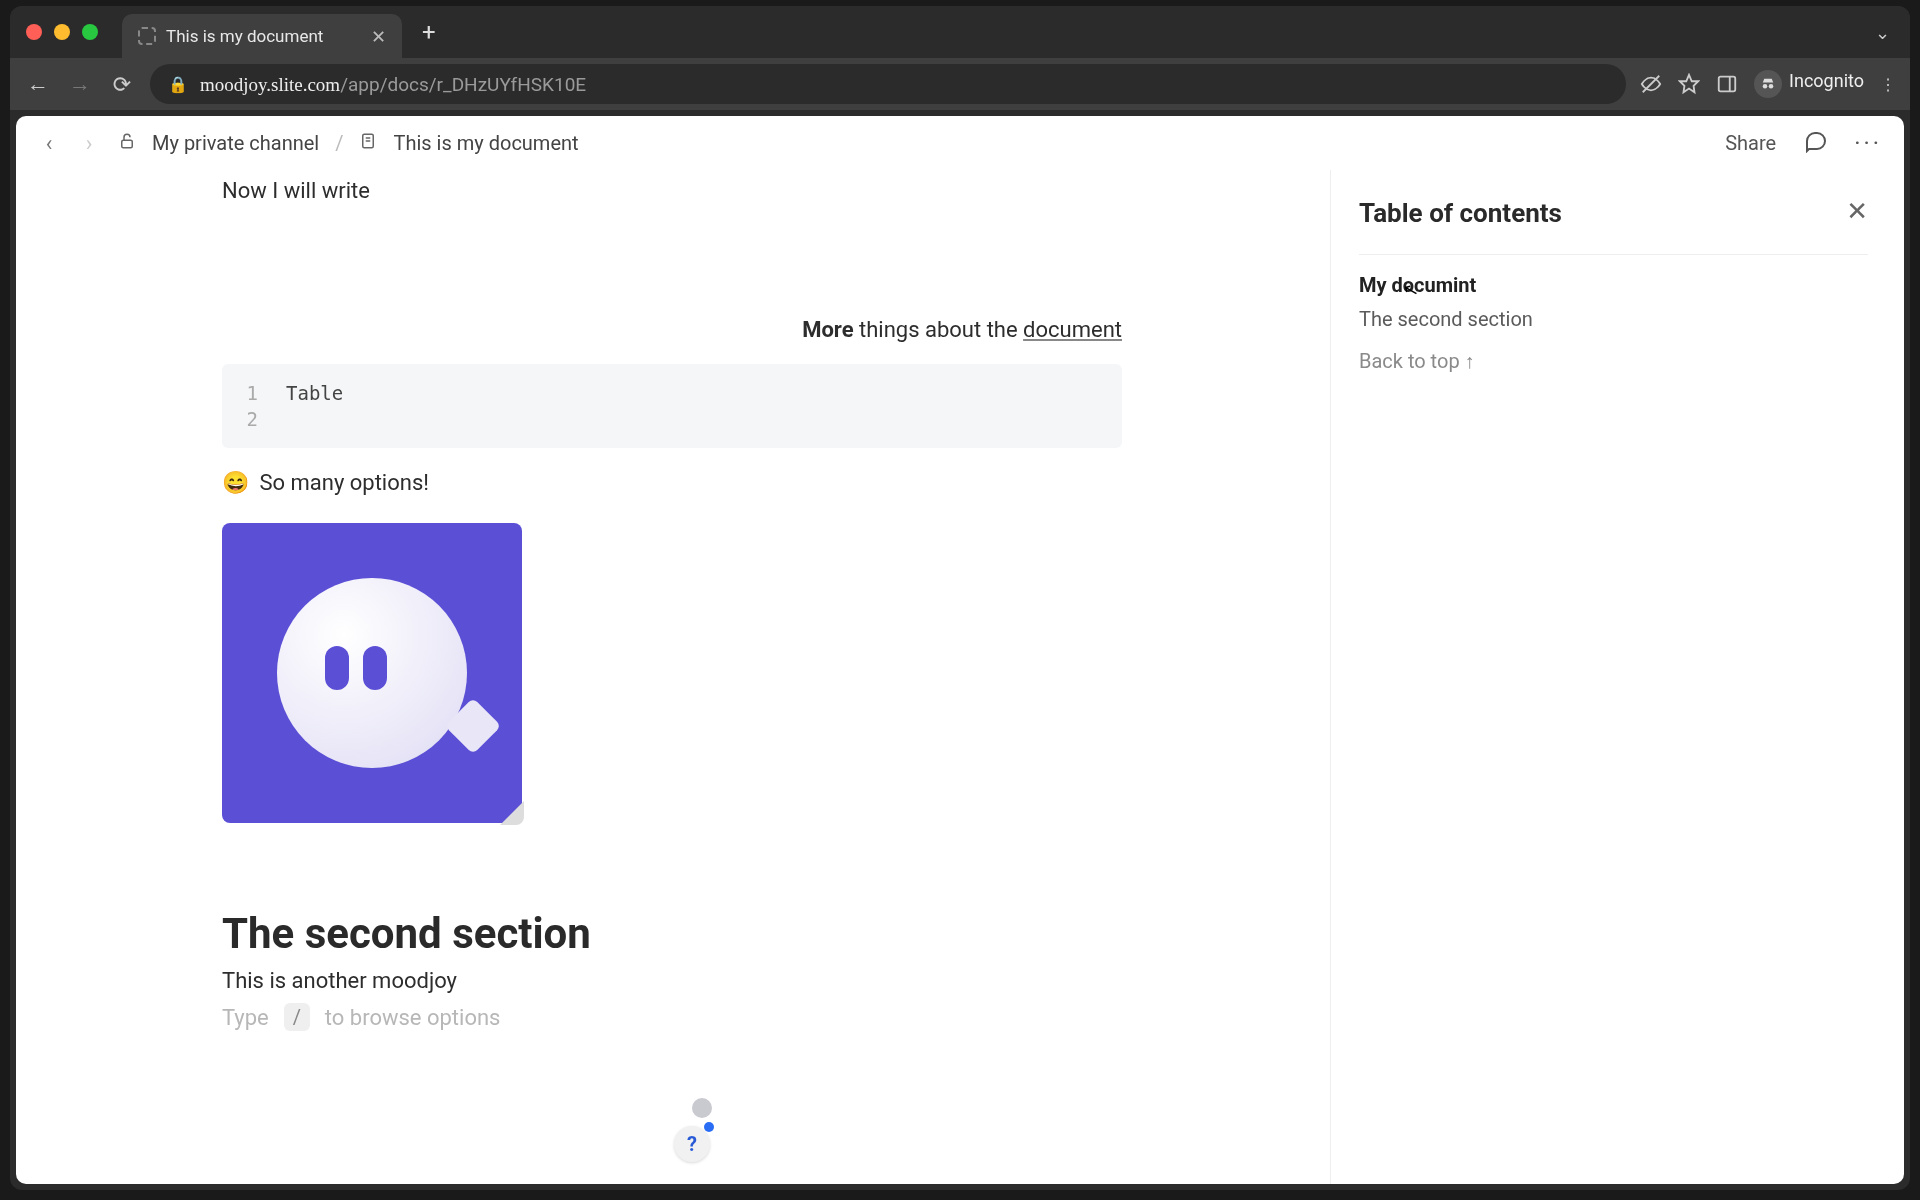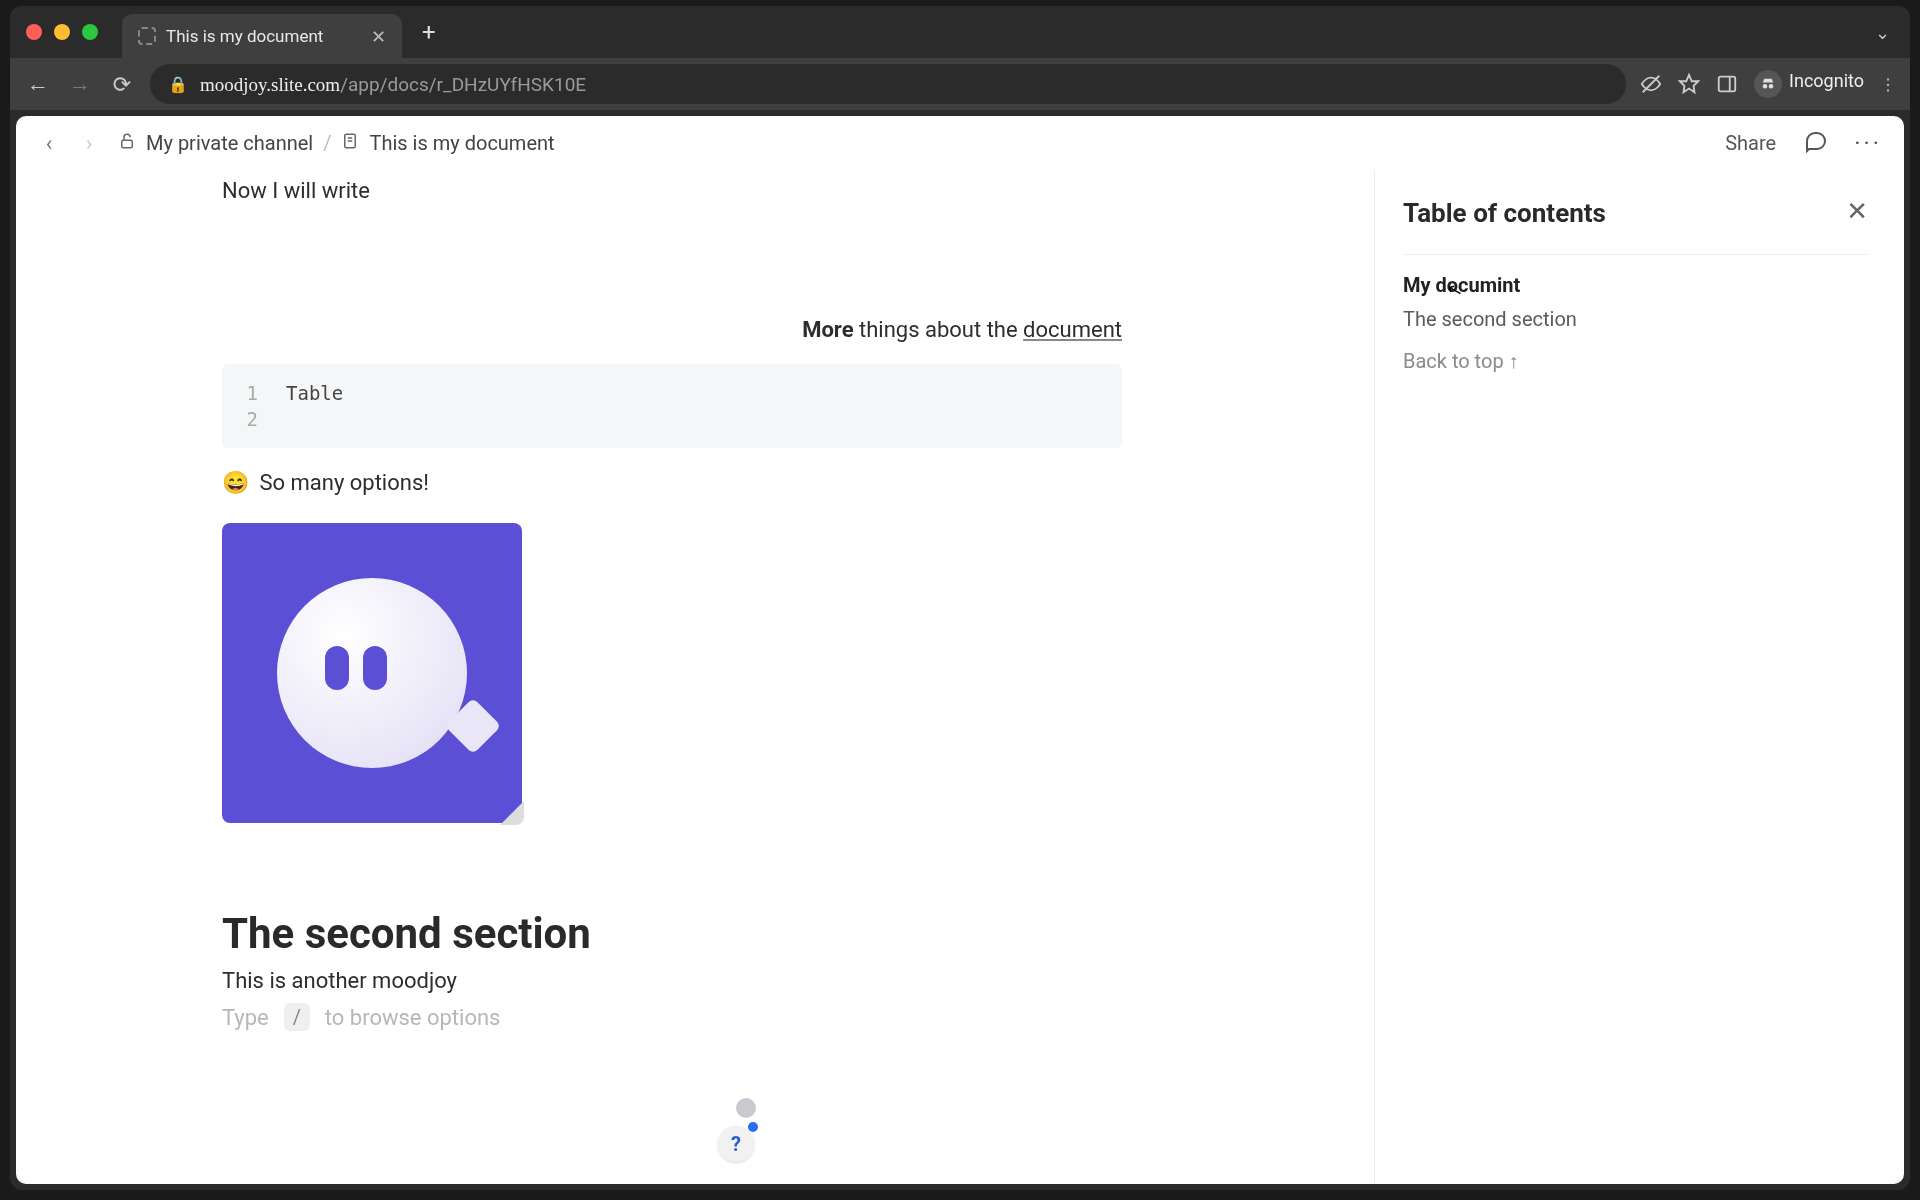--- a/index.html
+++ b/index.html
@@ -105,21 +105,21 @@
     height: 54px;
     display: flex;
     align-items: center;
     padding: 0 22px;
     gap: 18px;
     color: #444;
     font-size: 20px;
   }
   .app-topbar .navarrow { color: #777; font-size: 22px; width: 22px; text-align:center; }
   .app-topbar .navarrow.dim { color: #ccc; }
-  .crumb { display: flex; align-items: center; gap: 10px; color: #444; }
+  .crumb { display: flex; align-items: center; gap: 16px; color: #444; }
   .crumb .sep { color: #bbb; }
   .crumb .ic { color: #666; font-size: 18px; }
   .app-topbar .spacer { flex: 1; }
   .share-btn { color: #555; font-size: 20px; margin-right: 10px; }
   .cmt-icn { color: #555; font-size: 22px; margin-right: 8px; }
   .more-icn { color: #555; font-size: 24px; letter-spacing: 3px; }
   
   .split { flex: 1; display: flex; overflow: hidden; }
   .doc-area {
     flex: 1;
@@ -177,21 +177,21 @@
   .h1-sec { margin-top: 86px; font-size: 42px; font-weight: 700; color: #2a2a2a; }
   .p-sub { margin-top: 6px; font-size: 22px; color: #2d2d2d; }
   .placeholder-line { margin-top: 6px; font-size: 22px; color: #b7b7b7; display:flex; align-items:center; gap:15px;}
   .slash-kbd {
     display:inline-flex; align-items:center; justify-content:center;
     background:#efefef; color:#888; border-radius:6px;
     width:26px; height:28px; font-size:20px;
   }
   
   .toc {
-    width: 530px;
+    width: 574px;
     border-left: 1px solid #eee;
     padding: 28px 36px 0 28px;
     position: relative;
   }
   .toc .title { font-size: 26px; font-weight: 700; color: #2a2a2a; }
   .toc .close {
     position: absolute; top: 26px; right: 36px;
     font-size: 26px; color: #666;
   }
   .toc hr { border: none; border-top: 1px solid #eee; margin: 26px 0 18px; }

